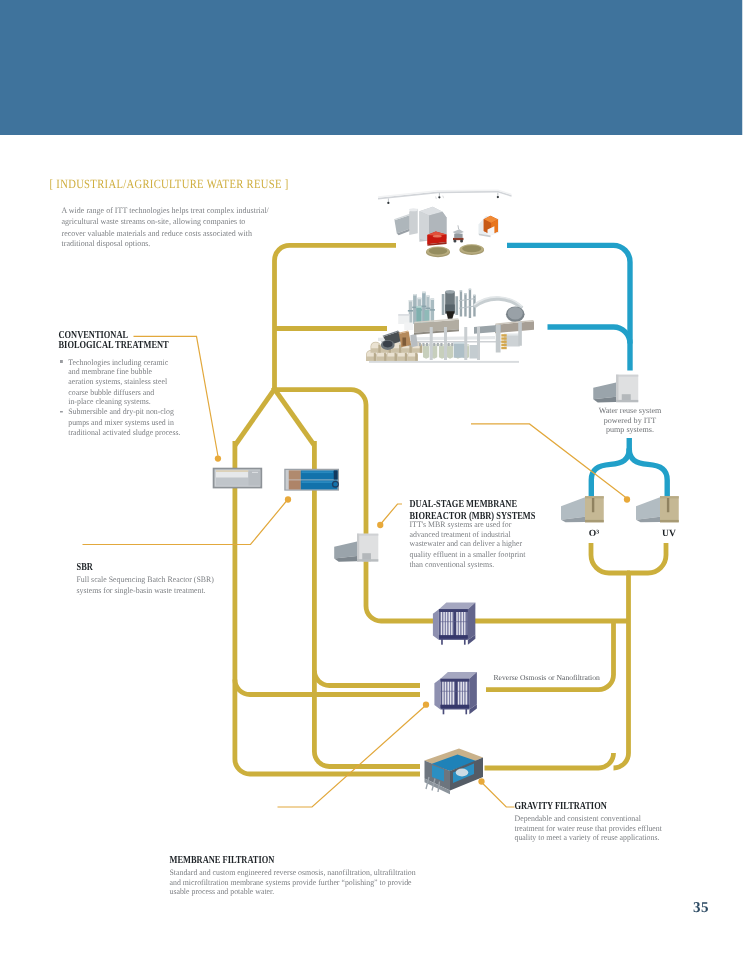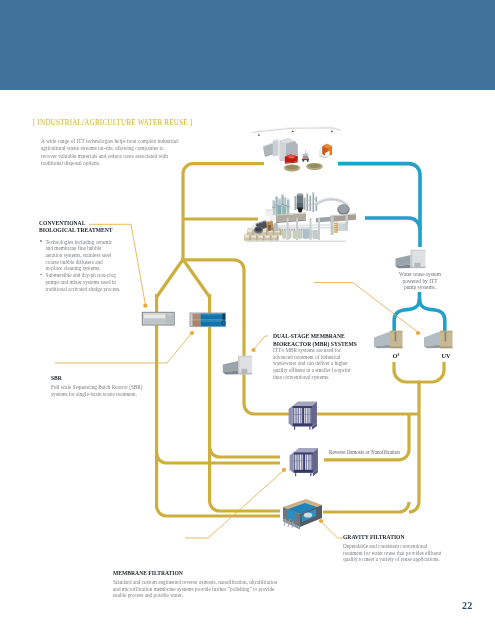--- a/index.html
+++ b/index.html
@@ -456,14 +456,14 @@
 
   <div class="abs note" style="left:385px;top:271px;width:70px;">
       <span class="ln">Water reuse system</span>
       <span class="ln">powered by ITT</span>
       <span class="ln">pump systems.</span>
     </div>
   <div class="abs dlabel" style="left:389px;top:351.5px;width:14px;text-align:center;">O³</div>
   <div class="abs dlabel" style="left:438px;top:351.5px;width:16px;text-align:center;">UV</div>
   <div class="abs rolabel" style="left:329px;top:449px;">Reverse Osmosis or Nanofiltration</div>
 
-  <div class="abs pagenum" style="left:462px;top:600px;">22</div>
+  <div class="abs pagenum" style="left:462px;top:600px;">35</div>
 </div>
 
 </body></html>

